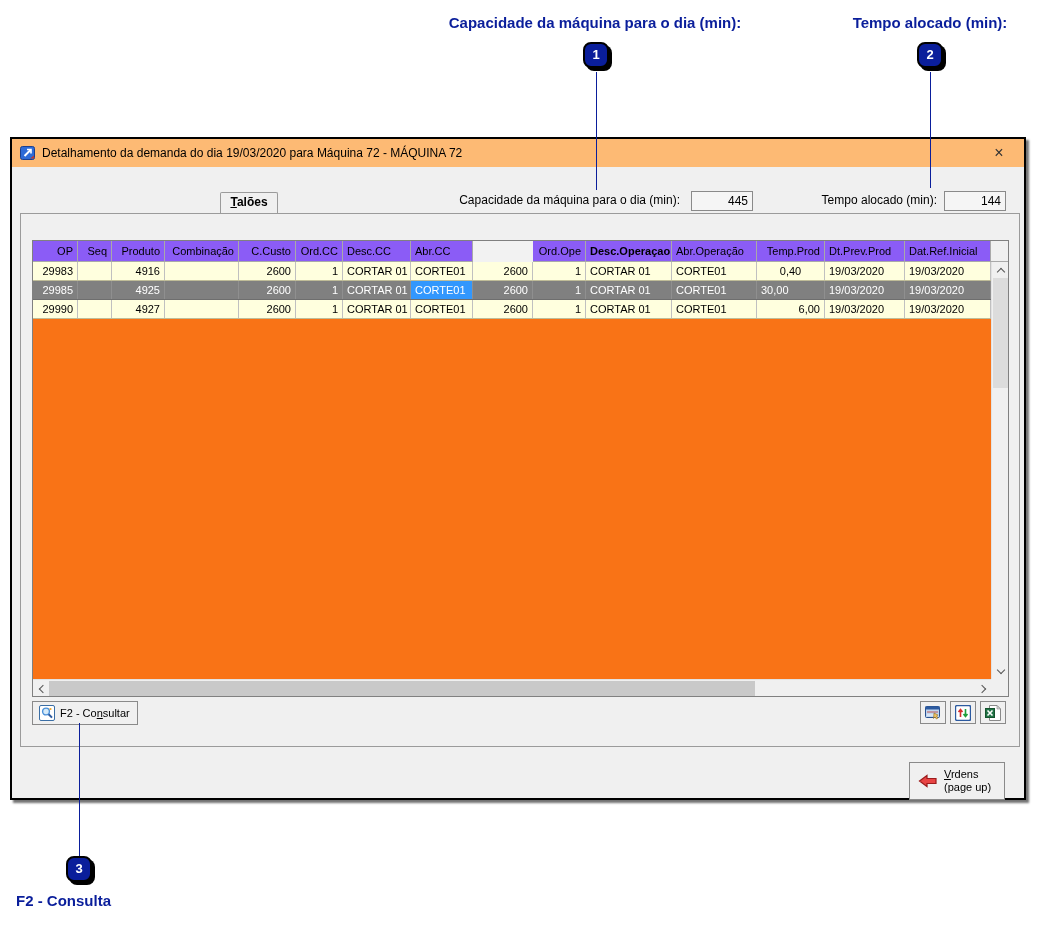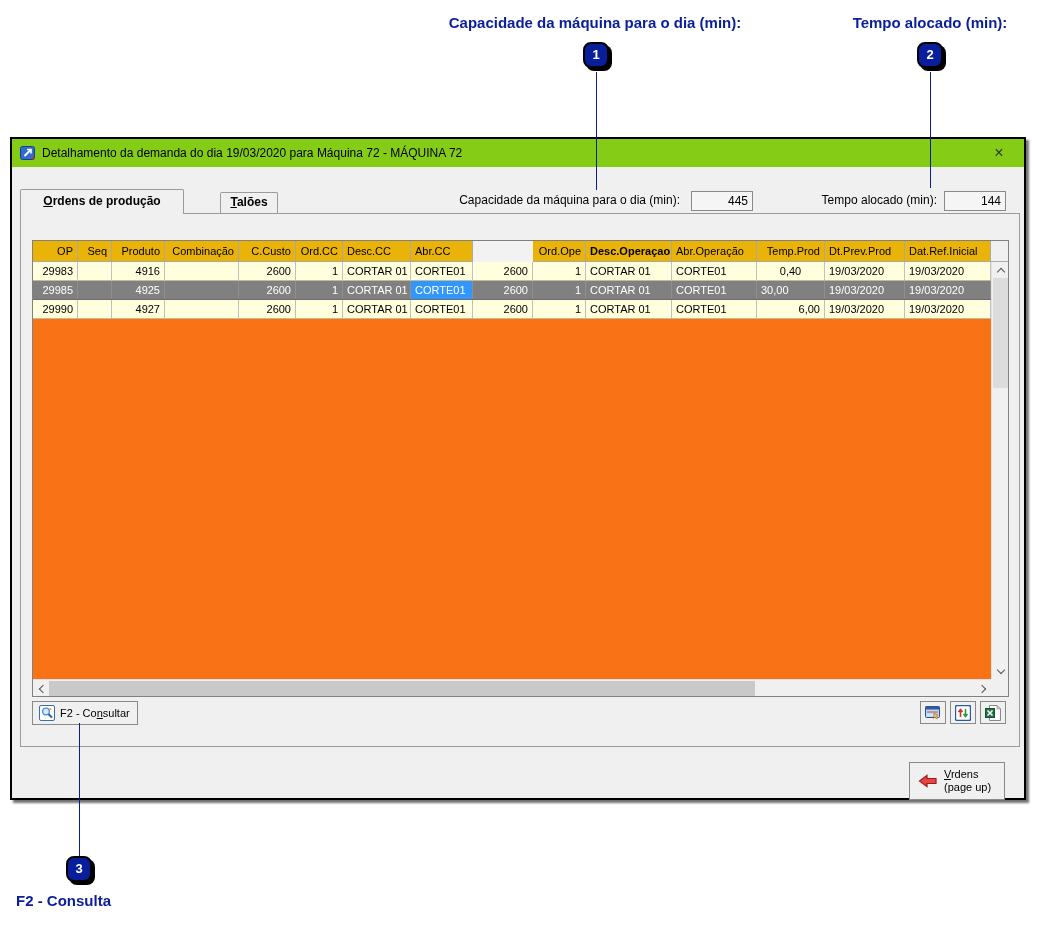--- a/index.html
+++ b/index.html
@@ -11,21 +11,21 @@
   .ann-label { position:absolute; font-weight:bold; font-size:15px; color:var(--accent,#0A1E9B);
                text-align:center; white-space:nowrap; z-index:30; }
   .badge { position:absolute; width:26px; height:26px; background:var(--accent,#0A1E9B);
            border:2px solid #000; border-radius:8px; box-shadow:3px 3px 0 #000;
            color:#fff; font-weight:bold; font-size:13px; text-align:center; line-height:22px; z-index:30; }
   .ann-line { position:absolute; width:1px; background:var(--accent,#0A1E9B); z-index:25; }
 
   
   .window { position:absolute; left:10px; top:137px; width:1016px; height:663px;
             background:#F0F0F0; border:2px solid #000; box-shadow:3px 3px 2px rgba(0,0,0,0.55); z-index:10; }
-  .titlebar { position:absolute; top:0; left:0; right:0; height:28px; background:#84cc16; }
+  .titlebar { position:absolute; top:0; left:0; right:0; height:28px; background:#fdba74; }
   .app-icon { position:absolute; left:8px; top:6px; width:16px; height:16px; }
   .title-text { position:absolute; left:30px; top:7px; font-size:12px; color:#000; white-space:nowrap; }
   .close-btn { position:absolute; right:10px; top:3px; width:30px; height:22px; text-align:center;
                font-size:16px; color:#333; line-height:22px; cursor:pointer; }
   .client { position:absolute; top:28px; left:0; right:0; bottom:0; background:#F0F0F0; }
 
   
   .tab { position:absolute; background:#F0F0F0; border:1px solid #9B9B9B; border-bottom:none;
          border-radius:2px 2px 0 0; font-size:12px; font-weight:bold; color:#000;
          text-align:center; cursor:pointer; z-index:3; }
@@ -40,21 +40,21 @@
   .panel { position:absolute; left:8px; top:46px; width:1000px; height:534px;
            background:#F0F0F0; border:1px solid #9B9B9B; z-index:2; }
 
   
   .grid { position:absolute; left:11px; top:26px; width:977px; height:457px;
           border:1px solid #808080; background:#fff; overflow:hidden; }
   .grid-toprow { display:flex; }
   .grid-header { display:flex; width:calc(100% - 17px); height:21px; background:#F2F2F2; overflow:hidden; }
   .hcell { flex:0 0 auto; height:21px; line-height:20px; font-size:11px; color:#000;
            padding:0 4px; border-right:1px solid #A9A9A9; border-bottom:1px solid #A9A9A9;
-           background:#eab308; white-space:nowrap; overflow:hidden; }
+           background:#8b5cf6; white-space:nowrap; overflow:hidden; }
   .grid-corner-top { width:17px; height:21px; background:#F0F0F0; border-bottom:1px solid #A9A9A9; }
   .grid-mainrow { display:flex; height:417px; }
   .grid-body { width:calc(100% - 17px); background:#f97316; overflow:hidden; }
   .grow { display:flex; height:19px; background:var(--row-bg,#FFFFDE); border-bottom:1px solid #BFBC98; }
   .grow.sel { background:var(--sel-row-bg,#808080); color:var(--sel-row-tx,#fff); border-bottom:1px solid #6E6E6E; }
   .gcell { flex:0 0 auto; height:18px; line-height:18px; font-size:11px; padding:0 4px;
            border-right:1px solid #C0C0C0; white-space:nowrap; overflow:hidden; }
   .grow.sel .gcell { border-right:1px solid #8F8F8F; }
   .gcell.selcell { background:var(--sel-cell-bg,#3297FD); color:#fff; }
 
@@ -111,21 +111,20 @@
         <path d="M7 4.5 L11 4.5 L11 8.5" stroke="#ffffff" stroke-width="1.6" fill="none"></path>
         <path d="M10 13.5 L14 13.5 L14 10.5 Z" fill="#C0392B"></path>
       </svg>
     </span>
     <span class="title-text">Detalhamento da demanda do dia 19/03/2020 para Máquina 72 - MÁQUINA 72</span>
     <span class="close-btn">×</span>
   </div>
 
   <div class="client">
 
-    <div class="tab active"><u>O</u><span>rdens de produção</span></div>
     <div class="tab inactive"><u>T</u><span>alões</span></div>
 
     <div class="fld-label" style="left:420px; top:26px; width:248px;">Capacidade da máquina para o dia (min):</div>
     <div class="fld" style="left:679px; top:24px; width:62px;">445</div>
     <div class="fld-label" style="left:760px; top:26px; width:165px;">Tempo alocado (min):</div>
     <div class="fld" style="left:932px; top:24px; width:62px;">144</div>
 
     <div class="panel">
 
       <div class="grid">

